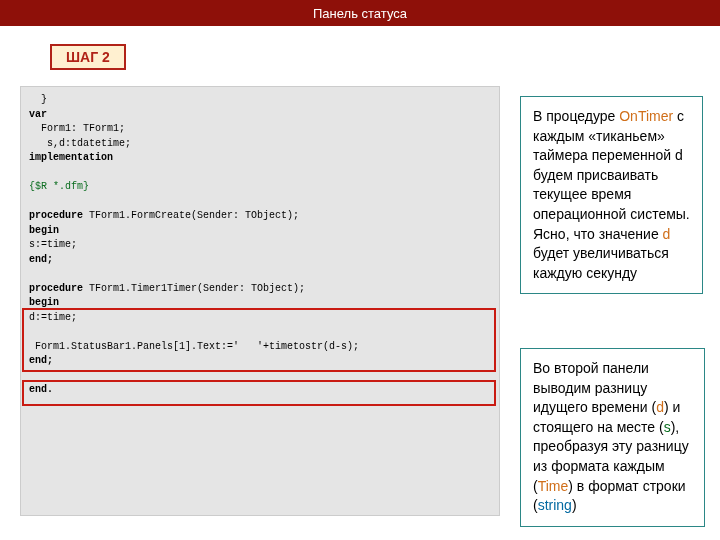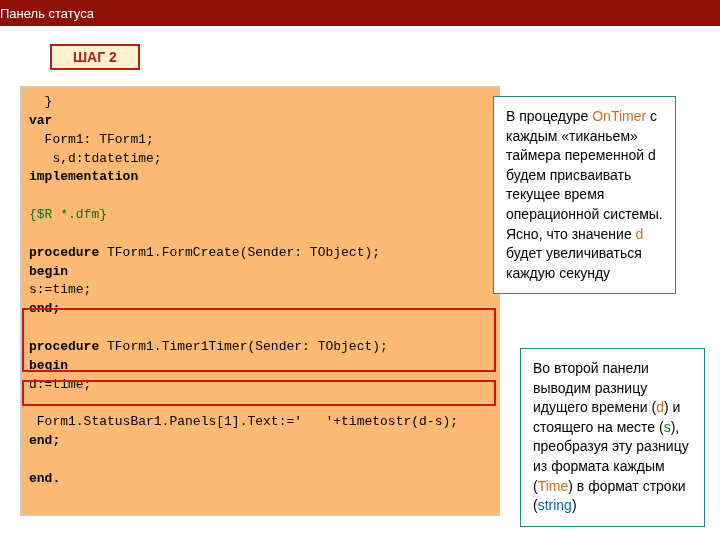--- a/index.html
+++ b/index.html
@@ -1,26 +1,26 @@
 <!DOCTYPE html>
 <html><head>
 <meta charset="utf-8">
 <style>
   body{margin:0;padding:0;width:720px;height:540px;background:#fff;font-family:"Segoe UI",Arial,sans-serif;color:#000;overflow:hidden}
-  .header{background:#8e1009;height:26px;display:flex;align-items:center;justify-content:flex-start;color:#fff;font-size:13px}
+  .header{background:#8e1009;height:26px;display:flex;align-items:center;justify-content:center;color:#fff;font-size:13px}
   .body{position:relative;width:720px;height:514px}
-  .step-box{position:absolute;left:50px;top:18px;background:#fff0d0;border:2px solid #b12217;color:#b12217;font-weight:bold;padding:3px 21px;font-size:14px}
+  .step-box{position:absolute;left:50px;top:18px;background:#fff0d0;border:2px solid #b12217;color:#b12217;font-weight:bold;padding:3px 14px;font-size:14px}
   .intro{position:absolute;left:180px;top:18px;font-size:15px}
-  .code{position:absolute;left:20px;top:60px;width:480px;height:430px;background:#fdba74;border:0.5px solid #ccc;font-family:"Courier New",monospace;font-size:13px;line-height:1.45;padding:6px 8px;box-sizing:border-box;white-space:pre}
+  .code{position:absolute;left:20px;top:60px;width:480px;height:430px;background:#e5e5e5;border:0.5px solid #ccc;font-family:"Courier New",monospace;font-size:10px;line-height:1.45;padding:6px 8px;box-sizing:border-box;white-space:pre}
   .kw{font-weight:bold}
   .cmt{color:#0a6d1f}
   .hl1{position:absolute;left:22px;top:282px;width:470px;height:60px;border:2px solid #c91b12;background:transparent;pointer-events:none}
   .hl2{position:absolute;left:22px;top:354px;width:470px;height:22px;border:2px solid #c91b12;background:transparent;pointer-events:none}
   .callout{position:absolute;border:1.5px solid #2b8786;background:#fff;padding:10px 12px;font-size:14px;line-height:1.4;box-sizing:border-box}
-  .callout1{left:493px;top:70px;width:183px}
+  .callout1{left:520px;top:70px;width:183px}
   .callout2{left:520px;top:322px;width:185px}
   .t-ontimer,.t-time{color:#d06f1a}
   .t-d{color:#d06f1a}
   .t-s{color:#0a6d1f}
   .t-str{color:#0369a1}
 </style>
 </head>
 <body>
 
 <div class="header">

